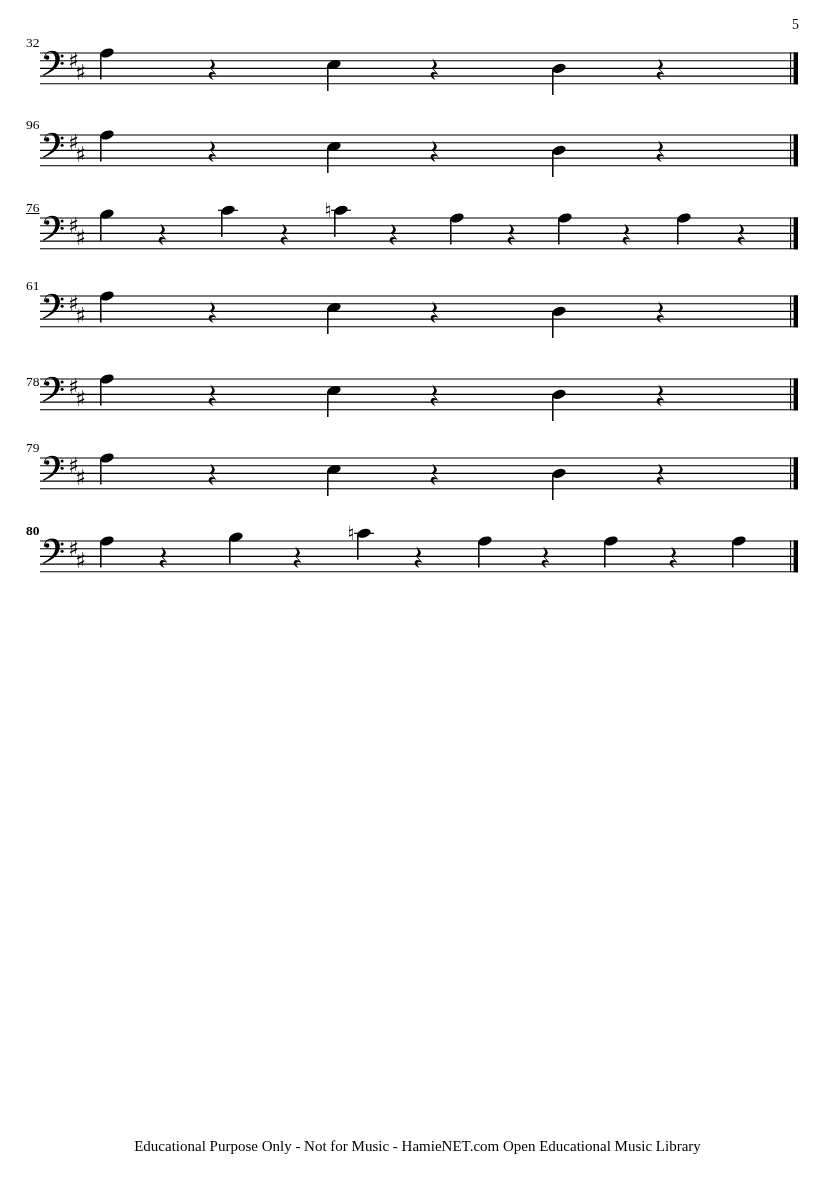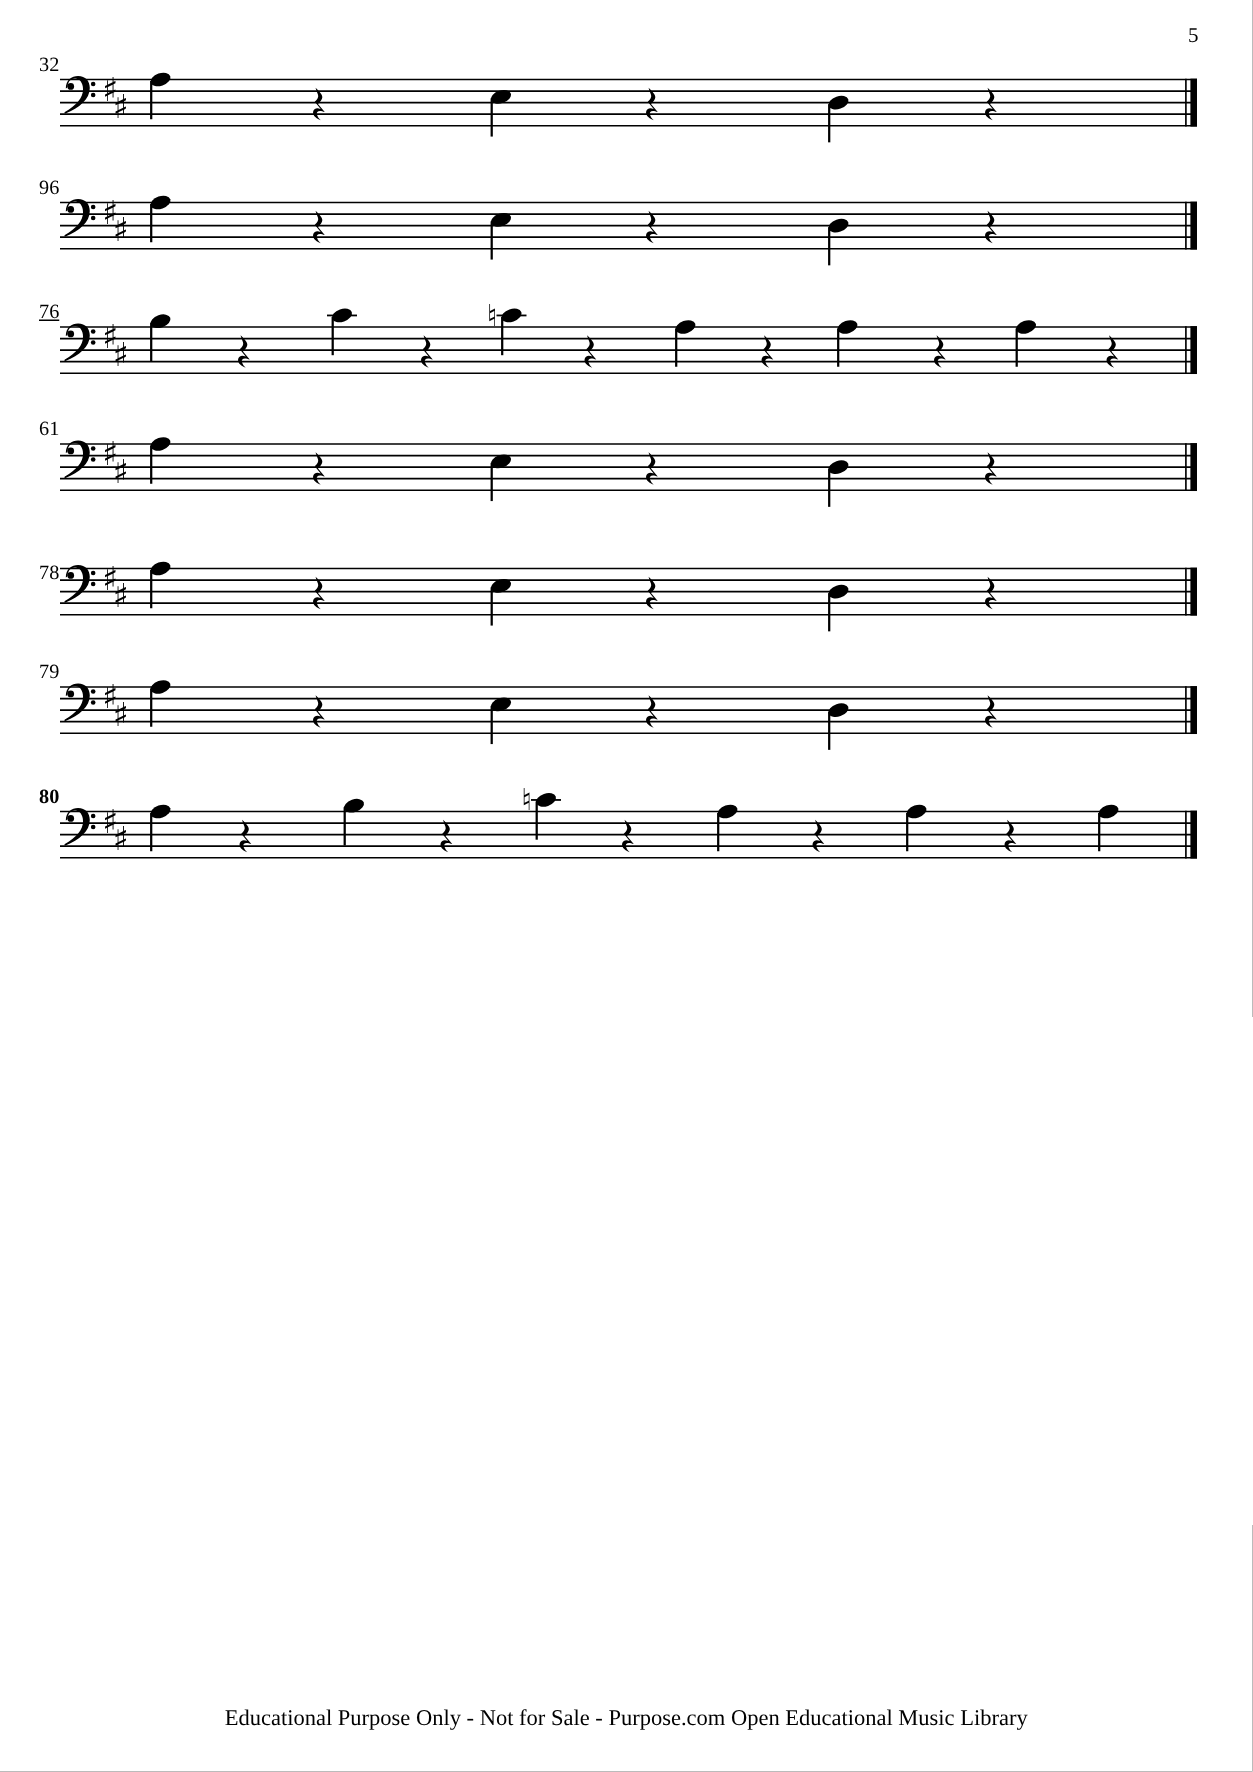--- a/index.html
+++ b/index.html
@@ -329,14 +329,14 @@
         </g>
         <g transform="translate(669.4,546.5) scale(0.9)">
           <path d="M2.2,0 C5.5,3.2 7.2,5.2 7.2,7 C7.2,8.6 5.8,10.2 4,12 L9,18 C4.8,16.2 2.6,17.4 3.2,19.8 C3.6,21.4 4.8,23 6,24 C1.4,22.4 -0.4,19.4 0.6,17 C1.4,15 3.6,14.6 6,15.8 L1.6,10.4 C3.6,8.6 4.6,7 4,5.2 C3.4,3.4 2.6,1.6 2.2,0 Z" fill="#000000"></path>
         </g>
         <g>
           <line x1="732.8" x2="732.8" y1="542" y2="567.5" stroke="#000000" stroke-width="1.5"></line>
           <ellipse cx="739" cy="541" rx="6.9" ry="4.2" fill="#000000" transform="rotate(-19 739 541)"></ellipse>
         </g>
       </g>
     </svg>
-  <div class="footer">Educational Purpose Only - Not for Sale - Purpose.com Open Educational Music Library</div>
+  <div class="footer">Educational Purpose Only - Not for Music - HamieNET.com Open Educational Music Library</div>
 </div>
 
 </body></html>

